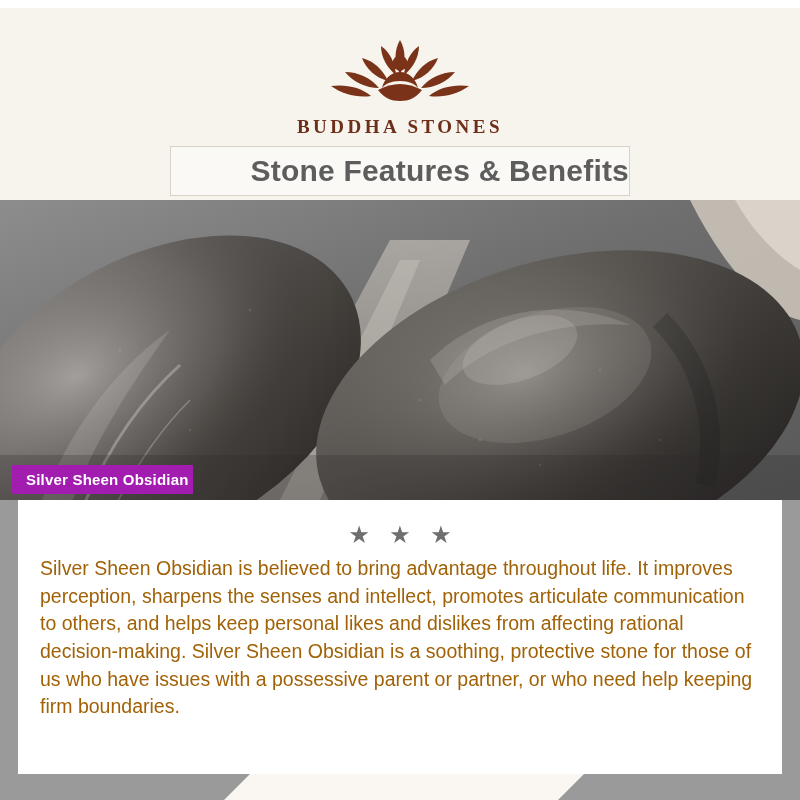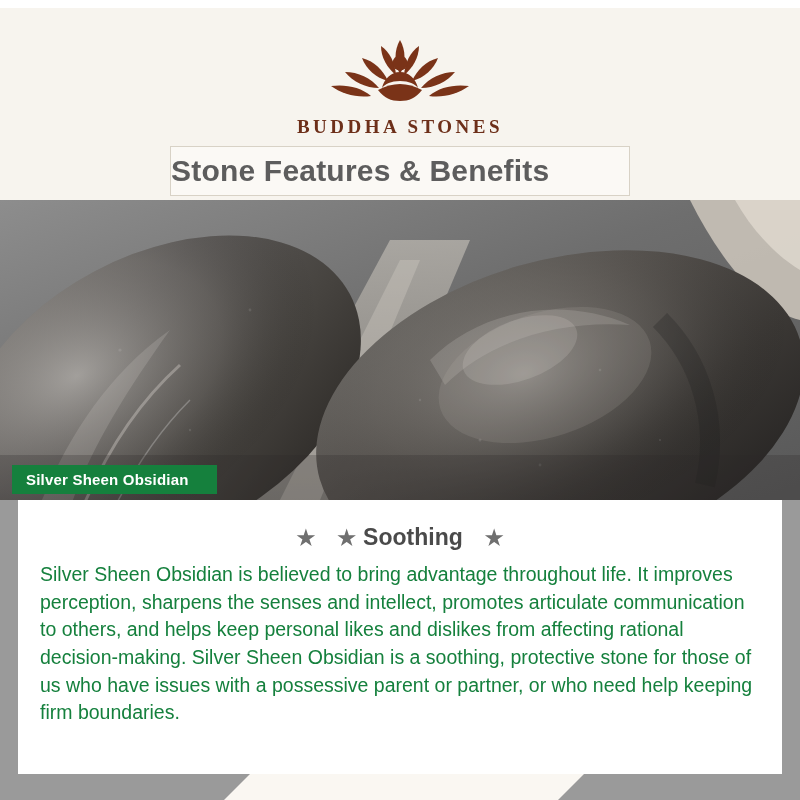--- a/index.html
+++ b/index.html
@@ -86,21 +86,21 @@
   .title-band {
     position: absolute;
     left: 170px;
     right: 170px;
     top: 138px;
     height: 48px;
     border: 1px solid #d8d2c6;
     background: #fbf9f5;
     display: flex;
     align-items: center;
-    justify-content: flex-start;
+    justify-content: flex-end;
   }
   .title-band h1 {
     margin: 0;
     font-size: 30px;
     line-height: 1;
     font-weight: bold;
     color: #5d5d5d;
     letter-spacing: .2px;
     font-family: "Liberation Sans", sans-serif;
   }
@@ -114,25 +114,25 @@
     height: 300px;
     overflow: hidden;
     background: #6f6f6f;
   }
   .photo svg { display: block; }
 
   .photo-caption {
     position: absolute;
     left: 12px;
     bottom: 6px;
-    background: #15803d;
+    background: #a21caf;
     color: #ffffff;
     font-size: 15px;
     font-weight: bold;
-    padding: 6px 28px 6px 14px;
+    padding: 6px 4px 6px 14px;
     letter-spacing: .2px;
   }
 
   
   .body-section {
     position: absolute;
     top: 492px;
     left: 18px;
     right: 18px;
     bottom: 34px;
@@ -156,21 +156,21 @@
     color: #4a4a4a;
   }
   .benefit .star {
     color: #6f6f6f;
     font-size: 21px;
     line-height: 1;
   }
   .desc {
     font-size: 19.5px;
     line-height: 1.42;
-    color: #15803d;
+    color: #a16207;
     text-align: left;
     margin: 0 4px;
   }
 </style>
 </head>
 <body>
 
 <div class="page">
 
   <div class="side-bar side-left"></div>
@@ -282,21 +282,20 @@
     <div class="photo-caption">Silver Sheen Obsidian</div>
   </div>
 
   <div class="body-section">
     <div class="benefits">
       <div class="benefit">
         <span class="star">★</span>
       </div>
       <div class="benefit">
         <span class="star">★</span>
-        <span>Soothing</span>
       </div>
       <div class="benefit">
         <span class="star">★</span>
       </div>
     </div>
 
     <p class="desc">Silver Sheen Obsidian is believed to bring advantage throughout life. It improves perception, sharpens the senses and intellect, promotes articulate communication to others, and helps keep personal likes and dislikes from affecting rational decision-making. Silver Sheen Obsidian is a soothing, protective stone for those of us who have issues with a possessive parent or partner, or who need help keeping firm boundaries.</p>
   </div>
 
 </div>

